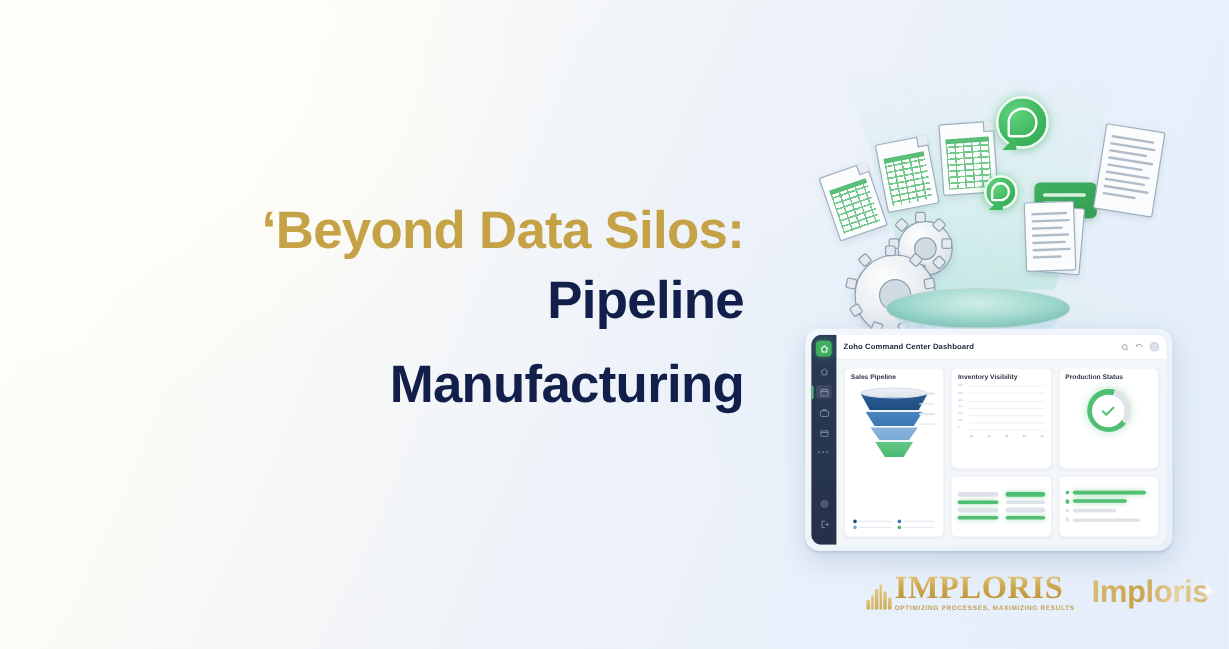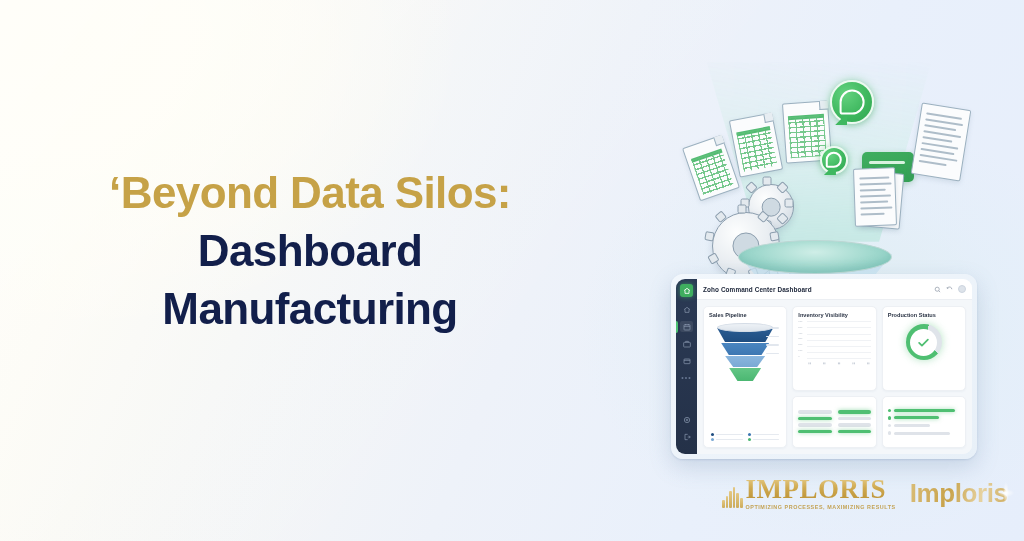--- a/index.html
+++ b/index.html
@@ -30,38 +30,38 @@
     width: 520px; height: 420px;
     background: radial-gradient(ellipse at center, rgba(214,236,232,0.55) 0%, rgba(222,238,245,0.28) 45%, rgba(230,238,251,0) 72%);
     pointer-events: none;
   }
 
   
   .headline {
     position: absolute;
     left: 0; top: 168px;
     width: 620px;
-    text-align: center;
+    text-align: right;
     line-height: 1.14;
     letter-spacing: -0.6px;
   }
   .headline .l1 {
     display: block;
     font-size: 44px;
     font-weight: bold;
     color: #c6a247;
   }
   .headline .l2, .headline .l3 {
     display: block;
     font-size: 44px;
     font-weight: bold;
     color: #121f4b;
   }
   .headline .l2 { margin-top: 8px; }
-  .headline .l3 { margin-top: 8px; }
+  .headline .l3 { margin-top: 20px; }
 
   
   .illus { position: absolute; left: 672px; top: 44px; width: 352px; height: 250px; }
 
   .light-cone {
     position: absolute; left: 22px; top: 18px;
     width: 250px; height: 180px;
     background: linear-gradient(182deg, rgba(223,243,238,0) 0%, rgba(206,238,230,0.5) 55%, rgba(186,230,221,0.72) 100%);
     clip-path: polygon(5% 0%, 95% 0%, 74% 100%, 26% 100%);
     filter: blur(1.2px);
@@ -397,21 +397,21 @@
 </style>
 </head>
 <body>
 
 <div class="bg"></div>
 <div class="bg-sheen"></div>
 <div class="bg-glow"></div>
 
 <div class="headline">
   <span class="l1">‘Beyond Data Silos:</span>
-  <span class="l2">Dashboard</span>
+  <span class="l2">Pipeline</span>
   <span class="l3">Manufacturing</span>
 </div>
 
 <div class="illus">
 
   <div class="light-cone"></div>
 
   <div class="doc d1">
     <div class="fold"></div>
     <div class="hdrbar"></div>

